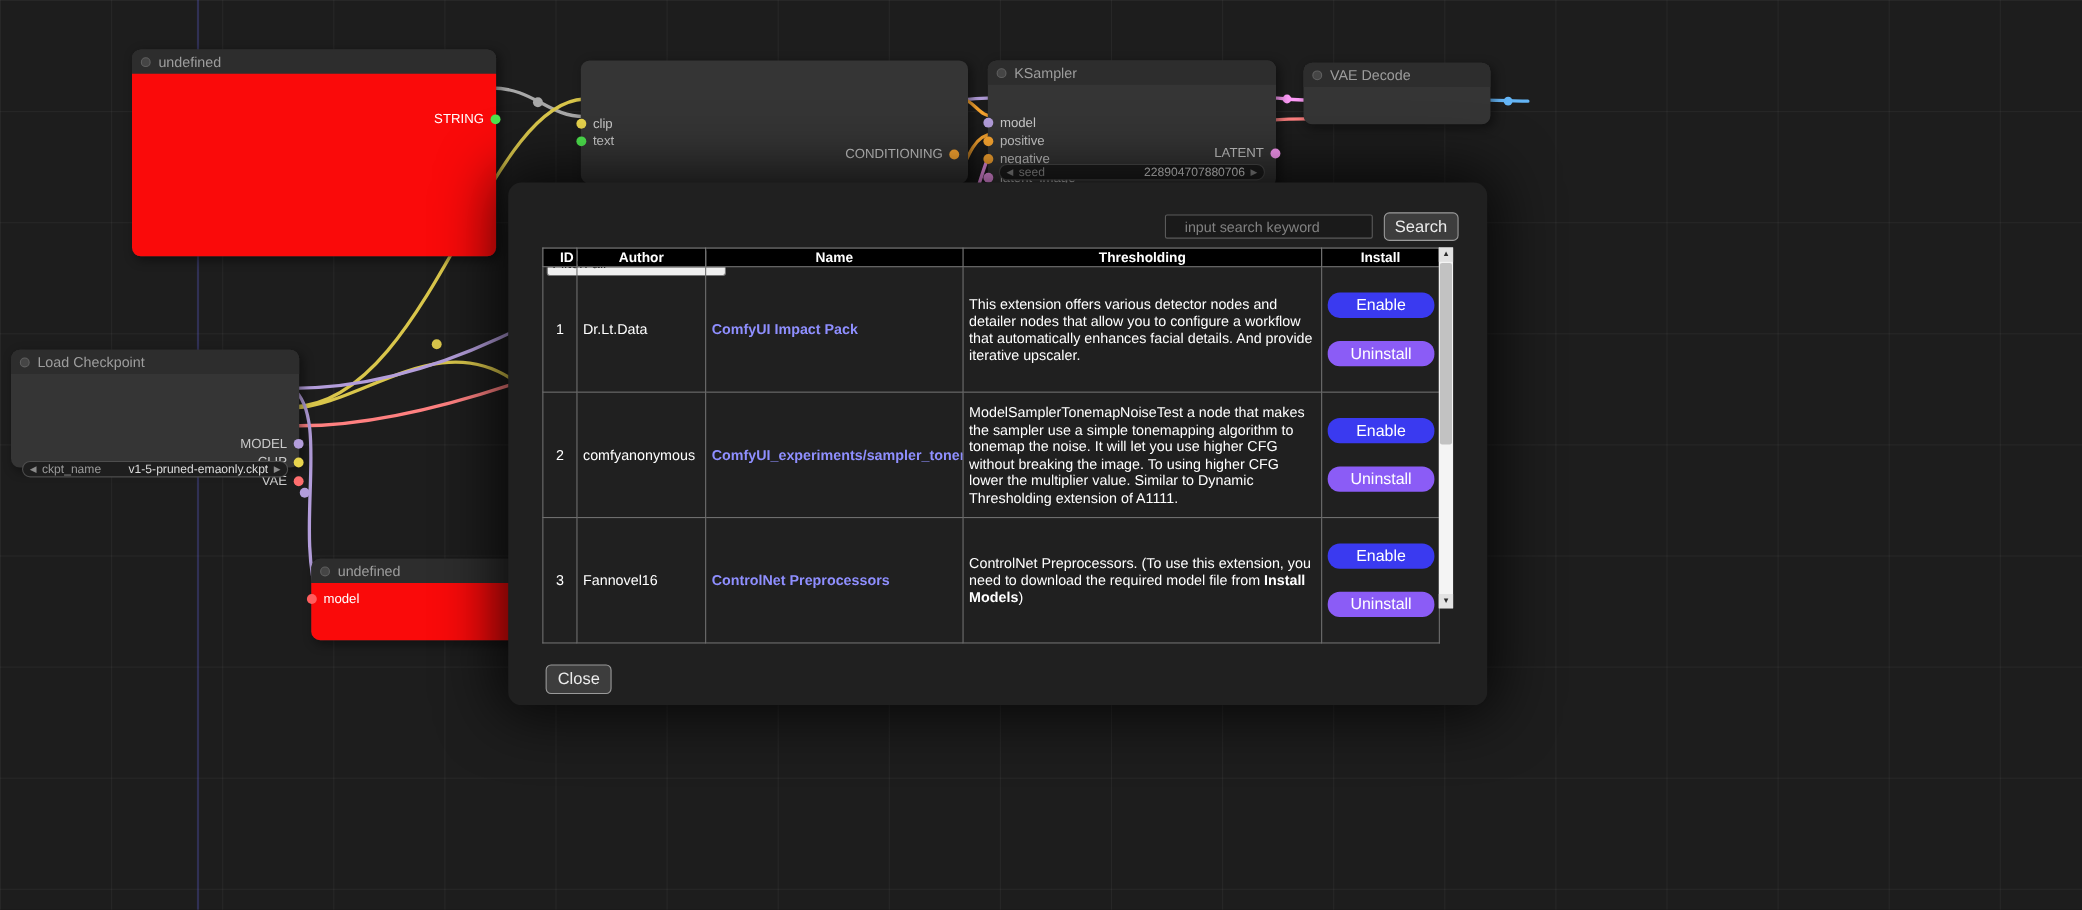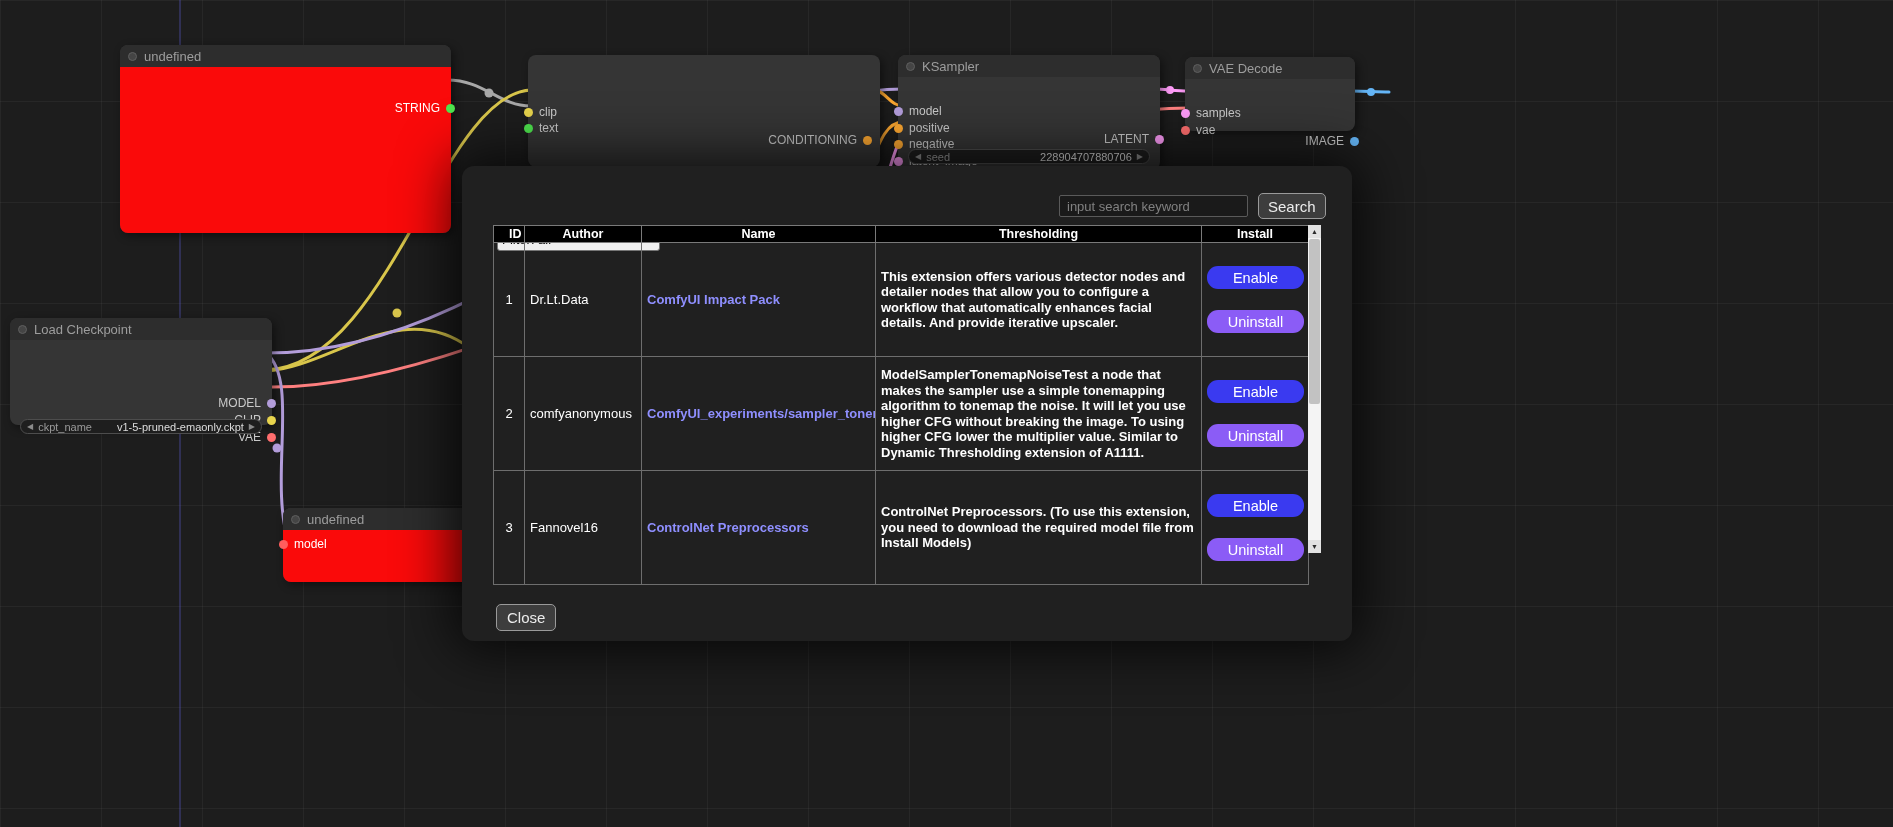--- a/index.html
+++ b/index.html
@@ -39,36 +39,36 @@
   .w-spacer { flex:1; }
   .w-value { color:#dcdcdc; }
 
   
   #manager-dialog { position:absolute; left:462px; top:166px; width:890px; height:475px;
     background:#202020; border-radius:12px; box-shadow:0 0 55px 8px rgba(0,0,0,0.78); z-index:10; }
   #filter-select { position:absolute; left:35px; top:29px; width:163px; height:24px;
     font-size:13px; font-family:inherit; border-radius:3px;margin-top:32px; }
   #search-input { position:absolute; left:597px; top:29px; width:189px; height:22px;
     background:#1a1a1a; border:1px solid #5a5a5a; border-radius:2px; color:#ccc;
-    font-size:13px; font-family:inherit; padding:0 7px; }
+    font-size:13px; font-family:inherit; padding:0 17px; }
   #search-input::placeholder { color:#818181; }
   .gray-btn { background:#3d3d3d; border:1px solid #9a9a9a; border-radius:5px;
     color:#ececec; font-family:inherit; cursor:pointer; }
   #search-button { position:absolute; left:796px; top:27px; height:26px; padding:0 9px; font-size:15px; }
   #close-button  { position:absolute; left:34px; top:438px; height:27px; padding:0 10px; font-size:15px; }
 
   #table-wrap { position:absolute; left:31px; top:59px; width:828px; height:328px; }
   table.ext { border-collapse:collapse; table-layout:fixed; width:815px; }
   table.ext th { background:#000; color:#fff; font-size:12.5px; font-weight:bold;
     border:1px solid #7a7a7a; height:17px; padding:0 15px; text-align:center; }
   table.ext td { border:1px solid #6e6e6e; color:#fff; font-size:13px;
     padding:2px 5px; vertical-align:middle; overflow:hidden; }
   td.c-id { text-align:center; }
   td.c-name a { color:#8f8fff; font-weight:bold; text-decoration:none; }
-  td.c-desc { font-size:12.5px; line-height:15.5px;font-weight:bold; }
+  td.c-desc { font-size:12.5px; line-height:15.5px; }
   .ibtn { display:block; width:97px; height:23px; margin:21px auto; border:none;
     border-radius:11px; color:#fff; font-size:14.5px; font-family:inherit; cursor:pointer; }
   .btn-enable { background:#3a3af0; }
   .btn-uninstall { background:#8b5cf6; }
 
   #scrollbar { position:absolute; right:0; top:0; width:13px; height:328px; background:#f4f4f4; }
   .sb-arrow { position:absolute; left:0; width:13px; height:13px; background:#e2e2e2;
     color:#2b2b2b; font-size:7px; line-height:13px; text-align:center; cursor:pointer; }
   #sb-up { top:0; }  #sb-down { bottom:0; }
   #sb-thumb { position:absolute; left:1px; top:14px; width:11px; height:165px;
@@ -169,38 +169,24 @@
       <div class="widget" style="left:10px;top:72px;width:242px">
         <span class="w-arrow">◀</span>
         <span class="w-name">seed</span>
         <span class="w-spacer"></span>
         <span class="w-value">228904707880706</span>
         <span class="w-arrow">▶</span>
       </div>
     </div>
   </div>
 
-  <div class="node" style="left:1185px;top:57px;width:170px;height:74px">
+  <div class="node" style="left:1185px;top:57px;width:170px;height:56px">
     <div class="node-header">
       <span class="collapse-dot"></span>
       <span class="node-title">VAE Decode</span>
-    </div>
-    <div class="node-body">
-      <div class="slot in" style="top:27px">
-        <span class="pin" style="background: rgb(255, 156, 249);"></span>
-        <span>samples</span>
-      </div>
-      <div class="slot in" style="top:44px">
-        <span class="pin" style="background: rgb(255, 110, 110);"></span>
-        <span>vae</span>
-      </div>
-      <div class="slot out" style="top:27px">
-        <span class="pin" style="background: rgb(100, 181, 246);"></span>
-        <span>IMAGE</span>
-      </div>
     </div>
   </div>
 
 
   <div class="node" style="left:10px;top:318px;width:262px;height:107px">
     <div class="node-header">
       <span class="collapse-dot"></span>
       <span class="node-title">Load Checkpoint</span>
     </div>
     <div class="node-body">

